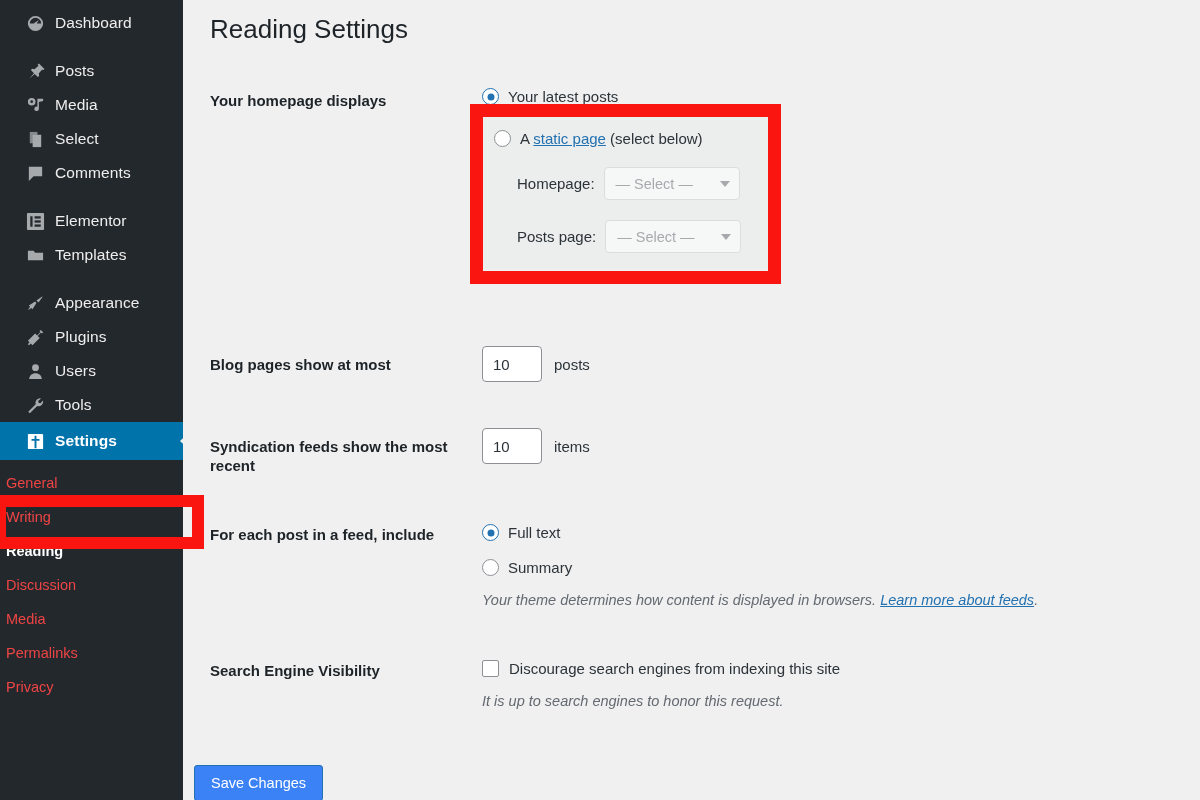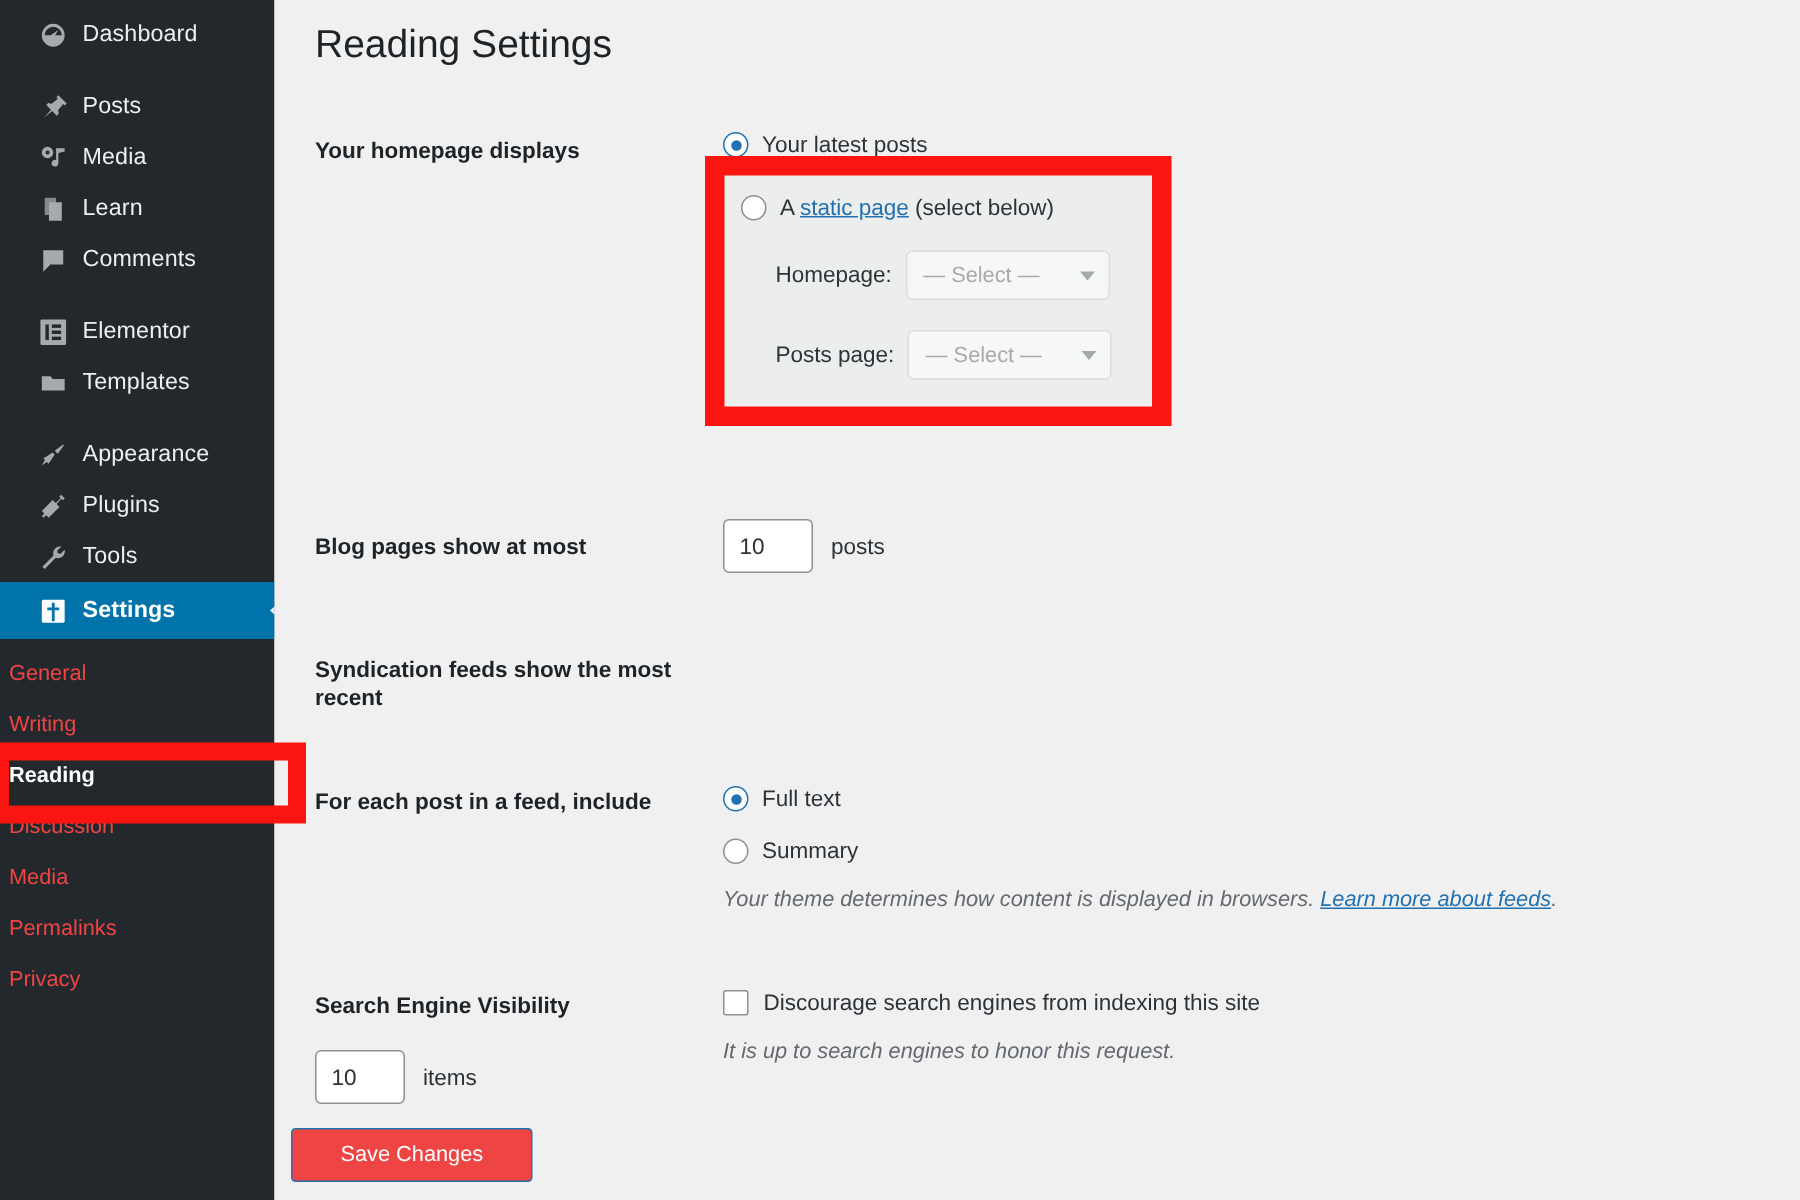--- a/index.html
+++ b/index.html
@@ -174,27 +174,27 @@
   }
   .unit { font-size: 15px; color: #2c3338; margin-left: 12px; }
 
   .help-text {
     font-size: 14.5px; font-style: italic; color: #646970;
     margin-top: 16px;
   }
   .help-text a { color: #2271b1; font-style: italic; }
 
   #save-button {
-    margin-top: 0;
-    background: #ef4444;
+    margin-top: 13px;
+    background: #3b82f6;
     color: #fff;
     border: 1px solid #2271b1;
     border-radius: 3px;
     font-size: 14.5px;
-    padding: 9px 32px;
+    padding: 9px 16px;
     font-family: "Liberation Sans", sans-serif;
     cursor: pointer;
   }
 </style>
 </head>
 <body>
 
 <div id="app">
 
   <nav id="sidebar">
@@ -228,21 +228,21 @@
       <span class="lbl">Media</span>
     </div>
 
     <div class="menu-item">
       <span class="ico">
         <svg viewBox="0 0 20 20">
             <path d="M4 2h8v12H4z" opacity=".75"></path>
             <path d="M7 5h9v13H7z"></path>
           </svg>
       </span>
-      <span class="lbl">Learn</span>
+      <span class="lbl">Select</span>
     </div>
 
     <div class="menu-item">
       <span class="ico">
         <svg viewBox="0 0 20 20">
             <path d="M3 3h14v10H8l-5 5v-5H3z"></path>
           </svg>
       </span>
       <span class="lbl">Comments</span>
     </div>
@@ -284,20 +284,29 @@
 
     <div class="menu-item">
       <span class="ico">
         <svg viewBox="0 0 20 20">
             <path d="M15.5 2l-1.3 1.3 1 1-3.5 3.5-2.1-2.1L2 13.3 3.7 15 2 17l1.1 1.1 2-1.7 1.7 1.7 7.6-7.6-2.1-2.1L15.8 4.8l1 1L18.1 4.5z"></path>
           </svg>
       </span>
       <span class="lbl">Plugins</span>
     </div>
 
+    <div class="menu-item">
+      <span class="ico">
+        <svg viewBox="0 0 20 20">
+            <circle cx="10" cy="6" r="3.6"></circle>
+            <path d="M3.4 18c0-3.8 3-6.2 6.6-6.2s6.6 2.4 6.6 6.2z"></path>
+          </svg>
+      </span>
+      <span class="lbl">Users</span>
+    </div>
 
     <div class="menu-item">
       <span class="ico">
         <svg viewBox="0 0 20 20">
             <path d="M15.8 2.6a4.8 4.8 0 00-5.6 6.2L2.4 16.6 4 18.2l7.8-7.8a4.8 4.8 0 006.2-5.6l-2.8 2.8-2-.4-.4-2z"></path>
           </svg>
       </span>
       <span class="lbl">Tools</span>
     </div>
 
@@ -380,21 +389,21 @@
     </div>
 
     <div class="form-row" style="align-items:flex-start; height:82px;">
       <div class="form-label" style="padding-top:9px;">Blog pages show at most</div>
       <div class="form-field" style="display:flex; align-items:center;">
         <input class="num-input" type="text" value="10" style="">
         <span class="unit">posts</span>
       </div>
     </div>
 
-    <div class="form-row" style="align-items:flex-start; height:88px;flex-direction:column;">
+    <div class="form-row" style="align-items:flex-start; height:88px;">
       <div class="form-label" style="padding-top:9px; width:250px; flex:0 0 272px;">Syndication feeds show the most recent</div>
       <div class="form-field" style="display:flex; align-items:center;">
         <input class="num-input" type="text" value="10" style="">
         <span class="unit">items</span>
       </div>
     </div>
 
     <div class="form-row" style="height:136px;justify-content:flex-end;">
       <div class="form-label" style="padding-top:9px; width:272px;">For each post in a feed, include</div>
       <div class="form-field" style="padding-top:8px;">

